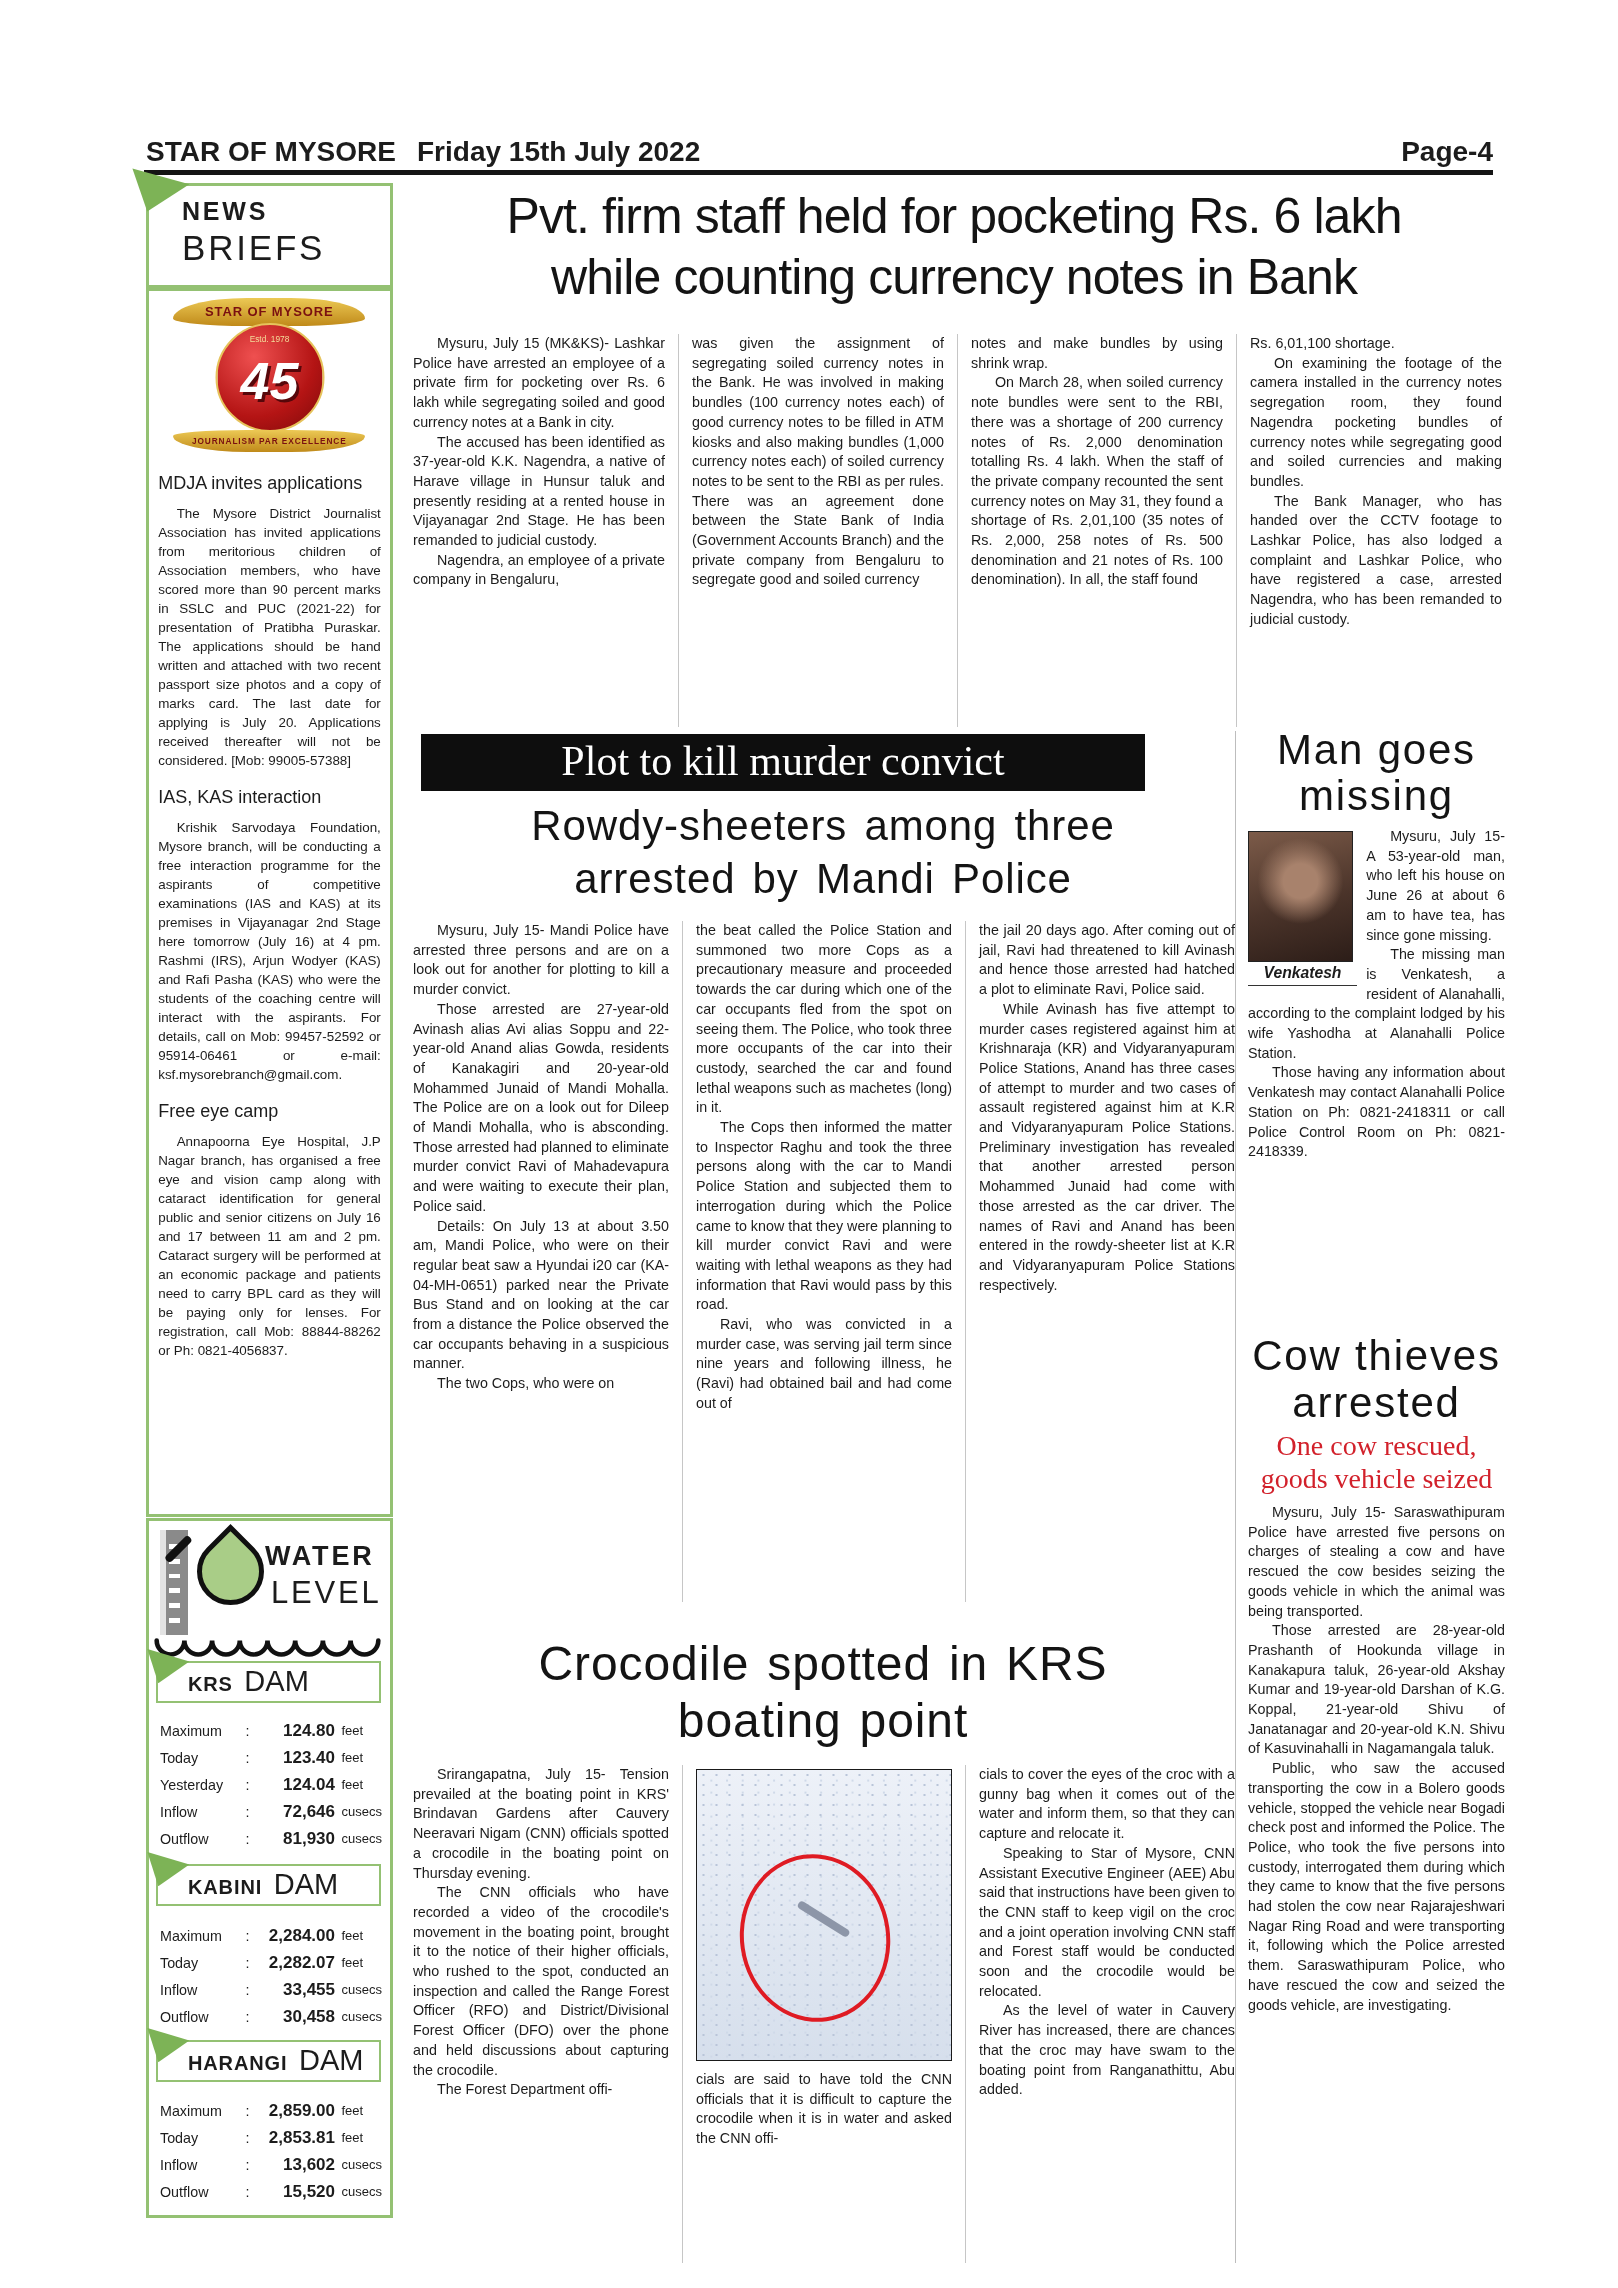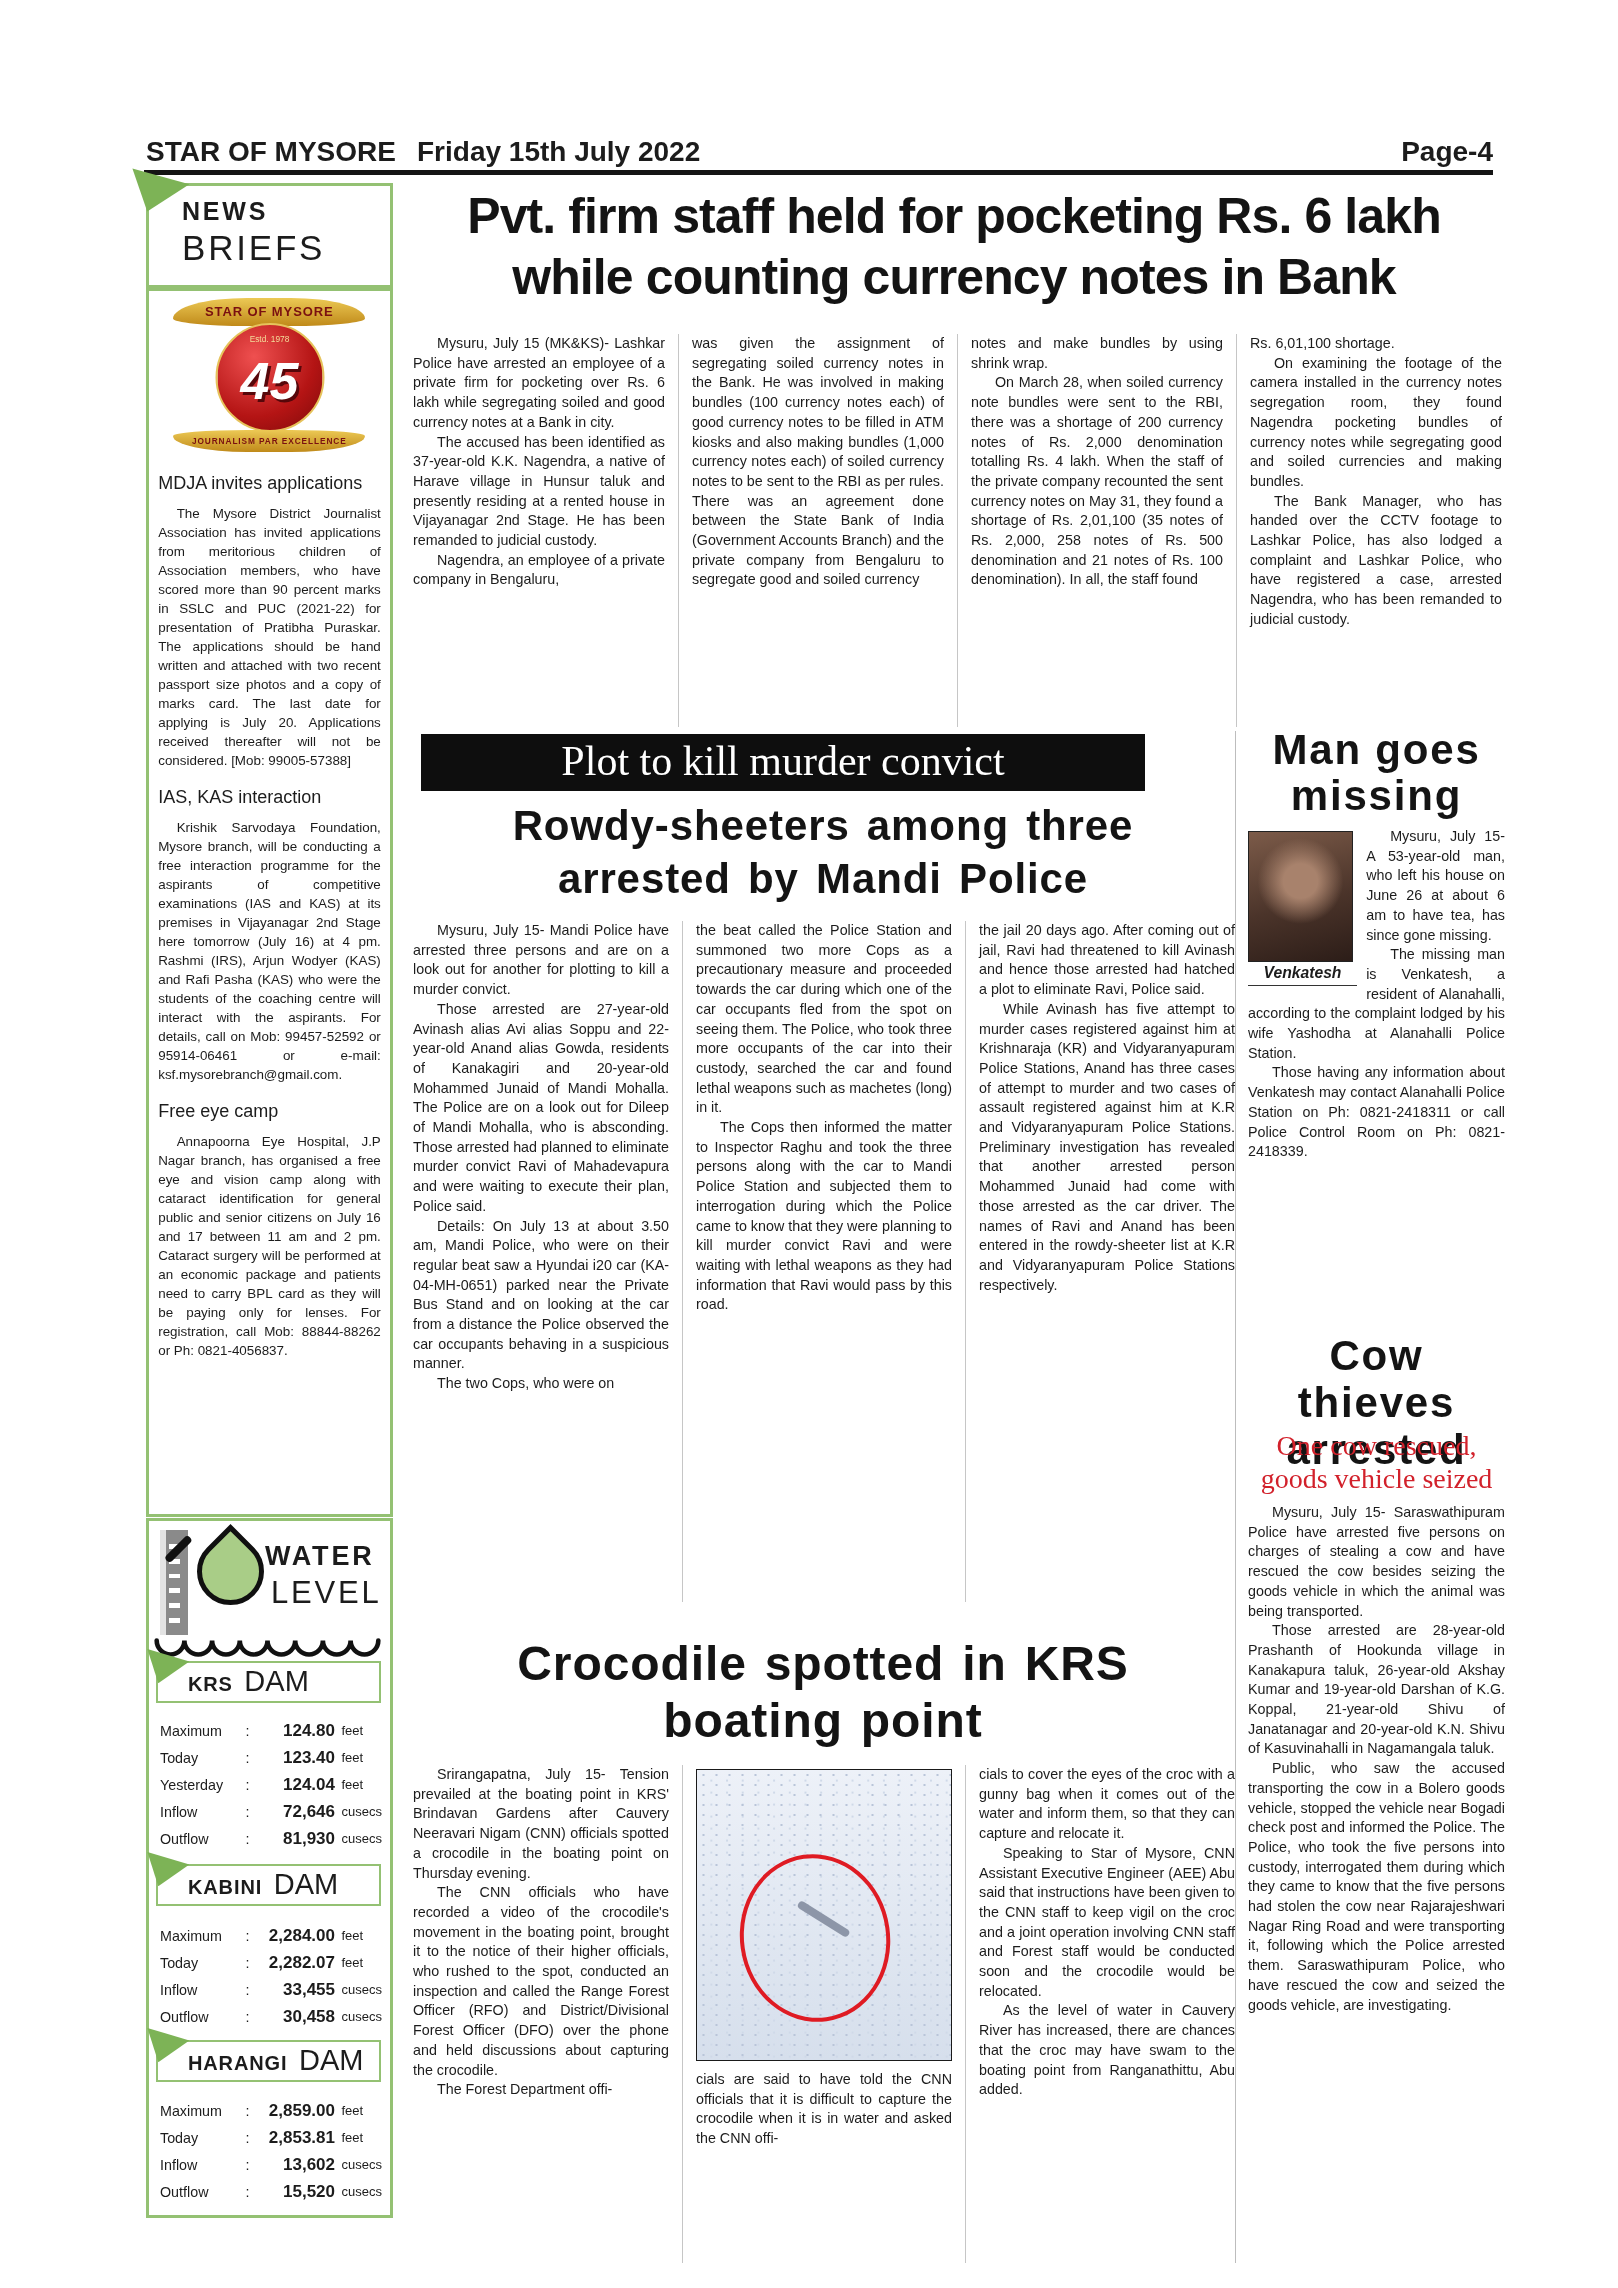--- a/index.html
+++ b/index.html
@@ -59,21 +59,21 @@
   .dam-row{display:flex;align-items:center;height:27px;}
   .dl{width:81px;font-size:14.3px;}
   .dc{width:13px;font-size:14.3px;text-align:center;}
   .dc::before{content:":";}
   .dv{width:81px;font-size:17px;font-weight:bold;text-align:right;}
   .du{margin-left:6.5px;font-size:13px;}
   #krs-head{top:140px;}  #krs-rows{top:196px;}
   #kab-head{top:343px;}  #kab-rows{top:401px;}
   #har-head{top:519px;}  #har-rows{top:576px;}
   
-  .headline{position:absolute;text-align:center;font-weight:bold;color:#141414;}
+  .headline{position:absolute;text-align:center;font-weight:normal;color:#141414;}
   #bank-hl{left:404px;top:186px;width:1100px;font-size:50px;line-height:61px;letter-spacing:-0.9px;}
   .cols{position:absolute;display:flex;align-items:stretch;}
   .col{flex:1 1 0;padding:0 13px;font-size:14.3px;line-height:19.7px;text-align:justify;}
   .col:first-child{padding-left:0;}
   .col:last-child{padding-right:0;}
   .col + .col{border-left:0.9px solid #c6c6c6;}
   .para{margin:0;text-indent:24px;}
   .flush-first .para:first-child{text-indent:0;}
   #bank-cols{left:413px;top:334px;width:1089px;height:393px;}
   #plot-banner{position:absolute;left:421px;top:734px;width:724px;height:57px;background:#0e0e0e;color:#ffffff;
@@ -293,20 +293,21 @@
   <div class="cols" id="plot-cols">
     <div class="col">
         <p class="para">Mysuru, July 15- Mandi Police have arrested three persons and are on a look out for another for plotting to kill a murder convict.</p>
         <p class="para">Those arrested are 27-year-old Avinash alias Avi alias Soppu and 22-year-old Anand alias Gowda, residents of Kanakagiri and 20-year-old Mohammed Junaid of Mandi Mohalla. The Police are on a look out for Dileep of Mandi Mohalla, who is absconding. Those arrested had planned to eliminate murder convict Ravi of Mahadevapura and were waiting to execute their plan, Police said.</p>
         <p class="para">Details: On July 13 at about 3.50 am, Mandi Police, who were on their regular beat saw a Hyundai i20 car (KA-04-MH-0651) parked near the Private Bus Stand and on looking at the car from a distance the Police observed the car occupants behaving in a suspicious manner.</p>
         <p class="para">The two Cops, who were on</p>
       </div>
     <div class="col flush-first">
         <p class="para">the beat called the Police Station and summoned two more Cops as a precautionary measure and proceeded towards the car during which one of the car occupants fled from the spot on seeing them. The Police, who took three more occupants of the car into their custody, searched the car and found lethal weapons such as machetes (long) in it.</p>
         <p class="para">The Cops then informed the matter to Inspector Raghu and took the three persons along with the car to Mandi Police Station and subjected them to interrogation during which the Police came to know that they were planning to kill murder convict Ravi and were waiting with lethal weapons as they had information that Ravi would pass by this road.</p>
+        <p class="para">Ravi, who was convicted in a murder case, was serving jail term since nine years and following illness, he (Ravi) had obtained bail and had come out of</p>
       </div>
     <div class="col flush-first">
         <p class="para">the jail 20 days ago. After coming out of jail, Ravi had threatened to kill Avinash and hence those arrested had hatched a plot to eliminate Ravi, Police said.</p>
         <p class="para">While Avinash has five attempt to murder cases registered against him at Krishnaraja (KR) and Vidyaranyapuram Police Stations, Anand has three cases of attempt to murder and two cases of assault registered against him at K.R and Vidyaranyapuram Police Stations. Preliminary investigation has revealed that another arrested person Mohammed Junaid had come with those arrested as the car driver. The names of Ravi and Anand has been entered in the rowdy-sheeter list at K.R and Vidyaranyapuram Police Stations respectively.</p>
       </div>
   </div>
 
   <div class="vrule"></div>
 
   <div class="headline" id="miss-hl">

